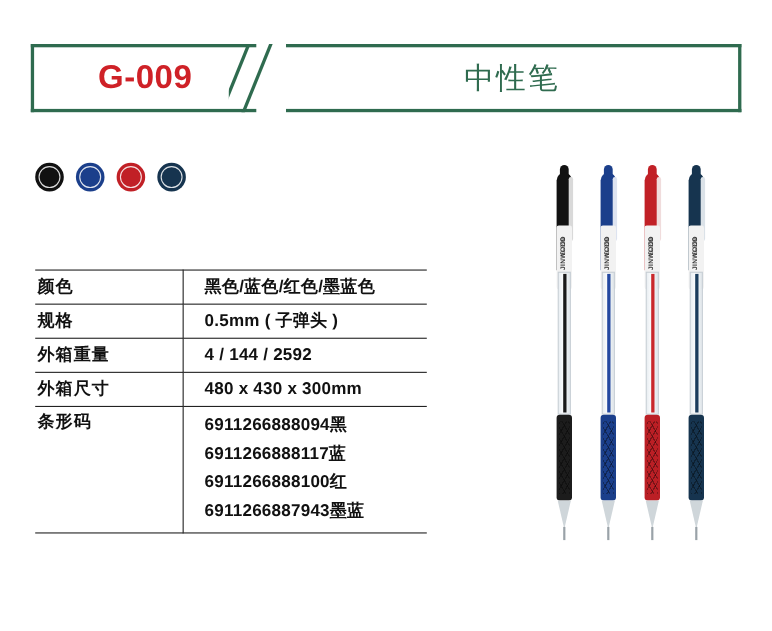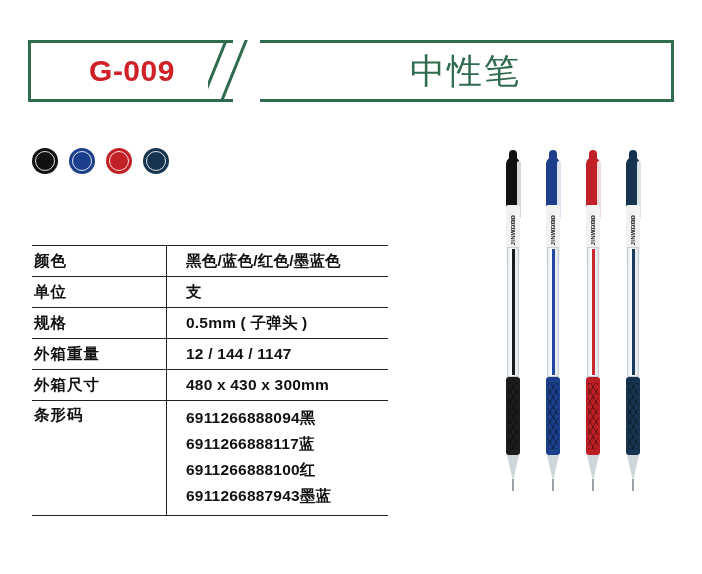--- a/index.html
+++ b/index.html
@@ -71,21 +71,21 @@
     height: 62px;
     border-top: 3px solid #2f6b4f;
     border-bottom: 3px solid #2f6b4f;
     border-right: 3px solid #2f6b4f;
     box-sizing: border-box;
     display: flex;
     align-items: center;
     justify-content: center;
   }
   .header-title {
-    font-size: 35px;
+    font-size: 27px;
     color: #2f6b4f;
     letter-spacing: 2px;
   }
 
   
   .swatches {
     position: absolute;
     left: 32px;
     top: 148px;
     display: flex;
@@ -287,30 +287,26 @@
   <span class="swatch" style="background: rgb(22, 52, 79);"></span>
 </div>
 
 <table class="spec-table">
   <tbody>
     <tr>
       <td class="label">颜色</td>
       <td class="value">黑色/蓝色/红色/墨蓝色</td>
     </tr>
     <tr>
-      <td class="label">单位</td>
-      <td class="value">支</td>
-    </tr>
-    <tr>
       <td class="label">规格</td>
       <td class="value">0.5mm ( 子弹头 )</td>
     </tr>
     <tr>
       <td class="label">外箱重量</td>
-      <td class="value">12 / 144 / 1147</td>
+      <td class="value">4 / 144 / 2592</td>
     </tr>
     <tr>
       <td class="label">外箱尺寸</td>
       <td class="value">480 x 430 x 300mm</td>
     </tr>
     <tr class="barcode-row">
       <td class="label">条形码</td>
       <td class="value">
         <span class="barcode-line">6911266888094黑</span>
         <span class="barcode-line">6911266888117蓝</span>

